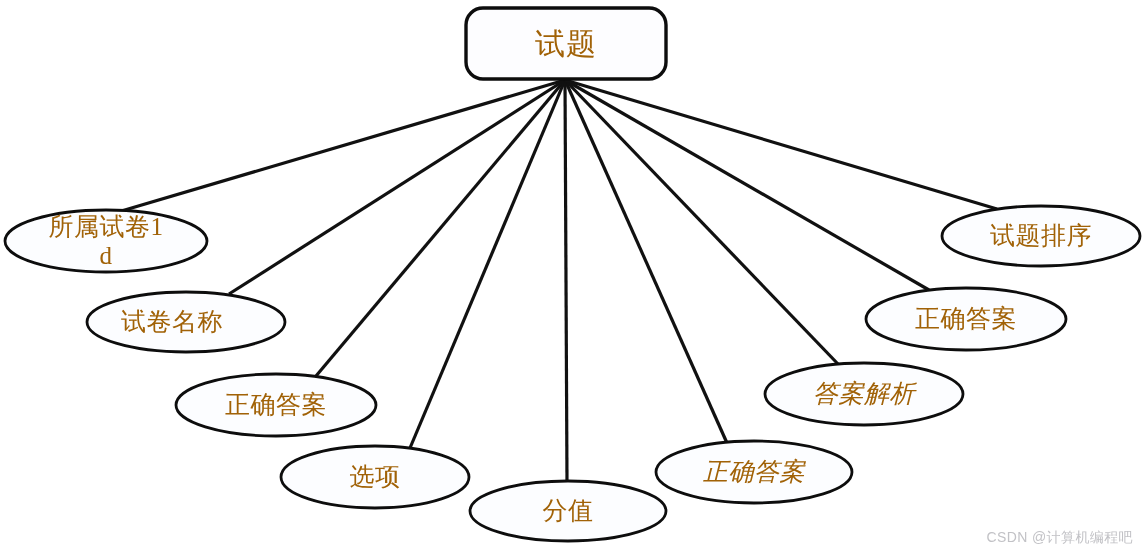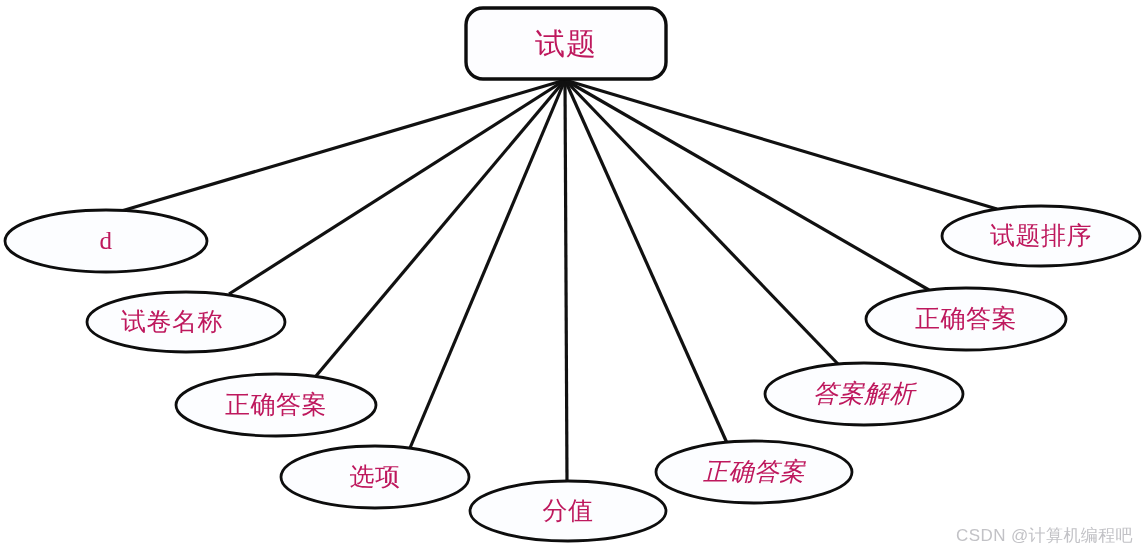--- a/index.html
+++ b/index.html
@@ -38,21 +38,21 @@
     fill: #fcfdff;
     stroke: #0d0d0d;
     stroke-width: 2.8;
   }
   .node-label {
     position: absolute;
     display: flex;
     align-items: center;
     justify-content: center;
     text-align: center;
-    color: #be185d;
+    color: #a16207;
     font-family: "Liberation Serif", "DejaVu Serif", serif;
     white-space: normal;
     line-height: 1.12;
     pointer-events: none;
     user-select: none;
   }
   .entity-label {
     font-size: 30px;
     letter-spacing: 1px;
   }
@@ -62,21 +62,21 @@
   }
   .attr-label.wrapped {
     align-items: center;
     line-height: 1.18;
   }
   #watermark {
     position: absolute;
     right: 10px;
     bottom: 6px;
     color: #c2c2c6;
-    font-size: 17px;
+    font-size: 14px;
     font-family: "Liberation Sans", "DejaVu Sans", sans-serif;
     letter-spacing: 0.4px;
     user-select: none;
   }
 </style>
 </head>
 <body>
 
 <div id="canvas">
 
@@ -103,20 +103,21 @@
         <ellipse cx="864" cy="394" rx="99" ry="31" class="attr-shape"></ellipse>
         <ellipse cx="966" cy="319" rx="100" ry="31" class="attr-shape"></ellipse>
         <ellipse cx="1041" cy="236" rx="99" ry="30" class="attr-shape"></ellipse>
       </g>
   </svg>
 
   <div id="labels-layer">
       <div class="node-label entity-label" style="left: 466px; top: 8px; width: 200px; height: 71px;">试题</div>
       <div class="node-label attr-label wrapped" style="left: 5px; top: 210px; width: 202px; height: 62px;">
         <div>
+          <div>所属试卷1</div>
           <div>d</div>
         </div>
       </div>
       <div class="node-label attr-label" style="left: 73px; top: 292px; width: 198px; height: 60px;">试卷名称</div>
       <div class="node-label attr-label" style="left: 176px; top: 374px; width: 200px; height: 62px;">正确答案</div>
       <div class="node-label attr-label" style="left: 281px; top: 446px; width: 188px; height: 62px;">选项</div>
       <div class="node-label attr-label" style="left: 470px; top: 481px; width: 196px; height: 60px;">分值</div>
       <div class="node-label attr-label" style="left: 656px; top: 441px; width: 196px; height: 62px; font-style: italic;">正确答案</div>
       <div class="node-label attr-label" style="left: 765px; top: 363px; width: 198px; height: 62px; font-style: italic;">答案解析</div>
       <div class="node-label attr-label" style="left: 866px; top: 288px; width: 200px; height: 62px;">正确答案</div>

